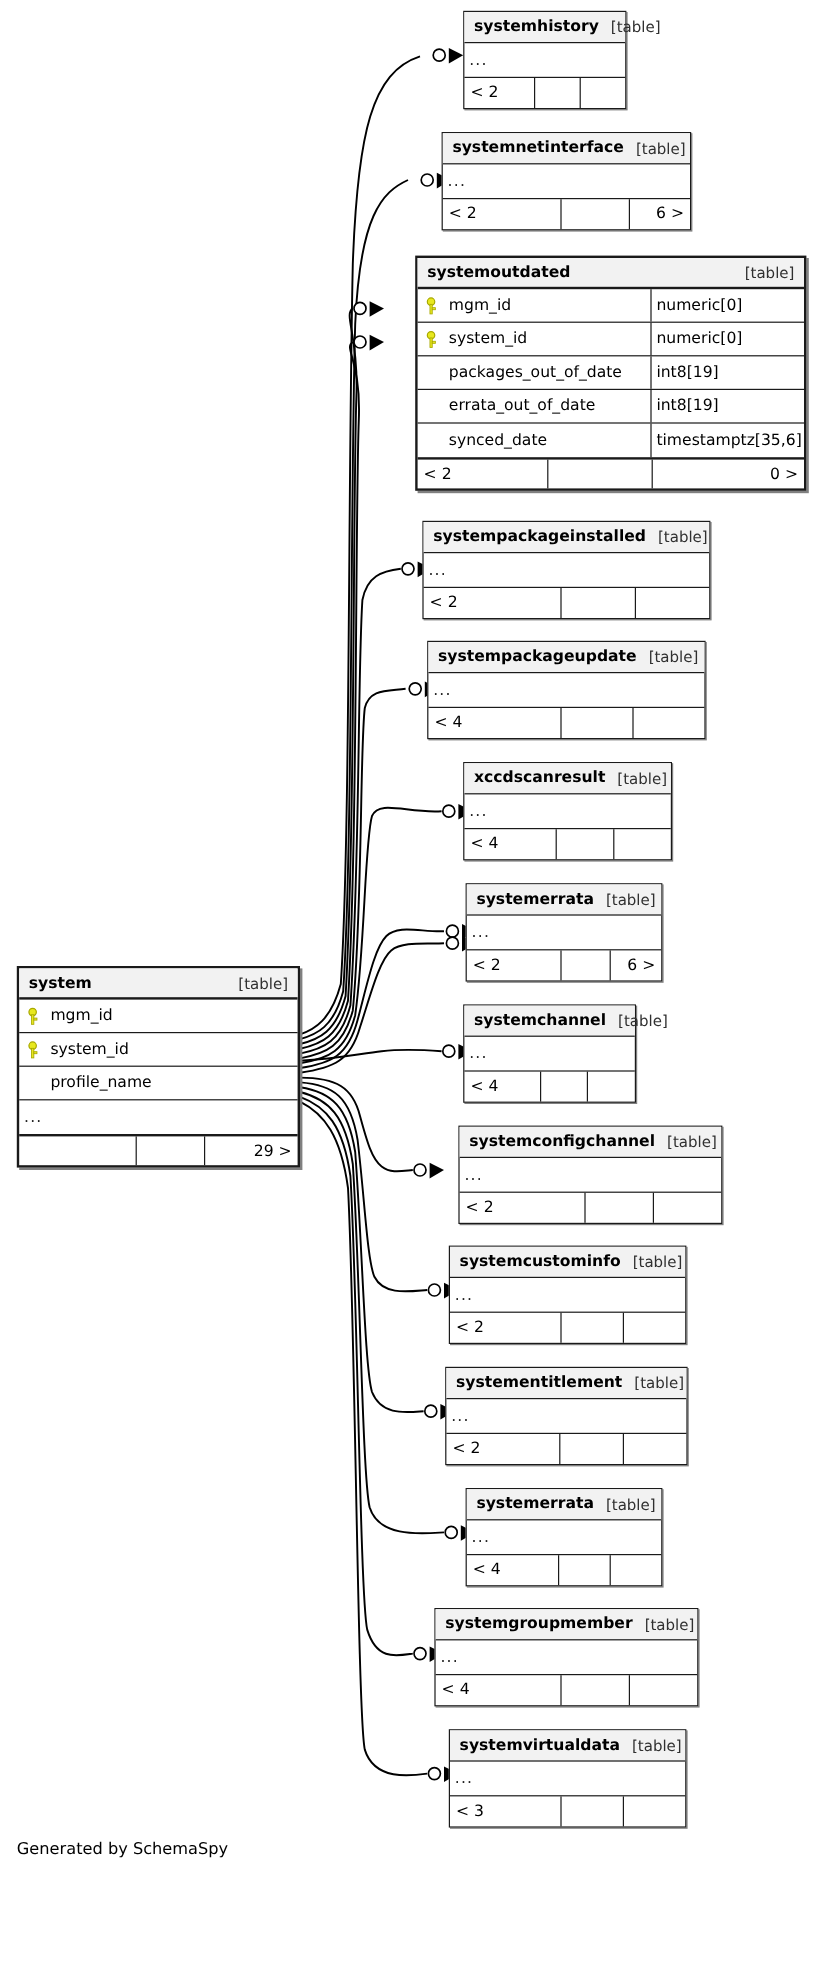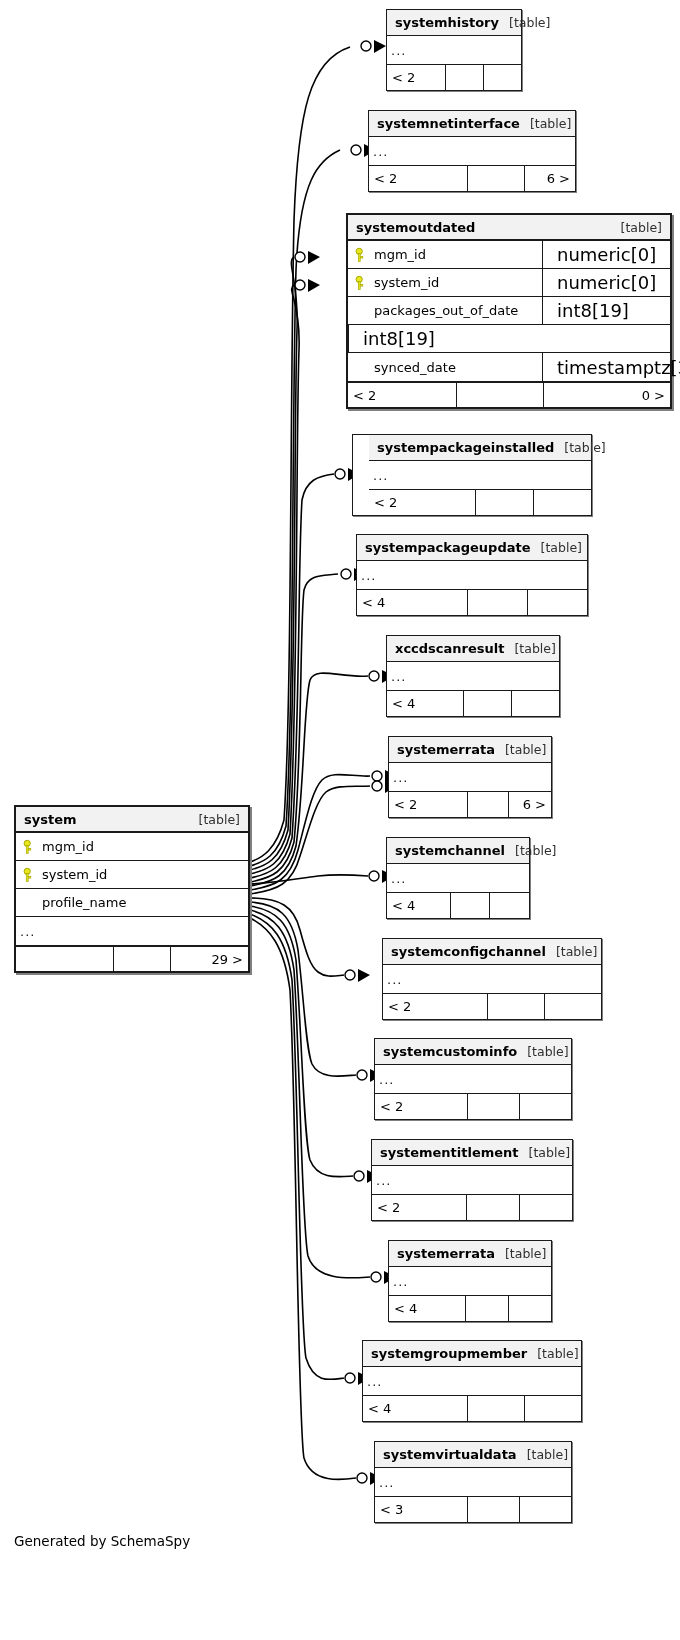--- a/index.html
+++ b/index.html
@@ -80,22 +80,22 @@
     font-size: 13px;
     color: #000;
     white-space: nowrap;
     overflow: hidden;
     box-sizing: border-box;
   }
   .row .coltype {
     flex: 0 0 auto;
     display: flex;
     align-items: center;
-    padding: 0 14px;
-    font-size: 18px;
+    padding: 0 4px;
+    font-size: 13px;
     color: #000;
     border-left: 1px solid #1a1a1a;
     white-space: nowrap;
     box-sizing: border-box;
   }
   .row.ellipsis .colname {
     padding-left: 4px;
     font-size: 13px;
     letter-spacing: 1px;
     color: #222;
@@ -298,20 +298,24 @@
         <div class="coltype" style="width:128px;">numeric[0]</div>
       </div>
       <div class="row">
         <div class="colname" style="width:198px;">
           <span class="keyspacer"></span>
           <span>packages_out_of_date</span>
         </div>
         <div class="coltype" style="width:128px;">int8[19]</div>
       </div>
       <div class="row">
+        <div class="colname" style="width:198px;">
+          <span class="keyspacer"></span>
+          <span>errata_out_of_date</span>
+        </div>
         <div class="coltype" style="width:128px;">int8[19]</div>
       </div>
       <div class="row">
         <div class="colname" style="width:198px;">
           <span class="keyspacer"></span>
           <span>synced_date</span>
         </div>
         <div class="coltype" style="width:128px;text-align:center;">timestamptz[35,6]</div>
       </div>
     </div>
@@ -348,21 +352,21 @@
           <div class="row ellipsis">
             <div class="colname">...</div>
           </div>
         </div>
         <div class="foot">
           <div class="cell left" style="width: 100px;">&lt; 2</div>
           <div class="cell left" style="width: 58px;"></div>
           <div class="cell right" style="width: 50px;">6 &gt;</div>
         </div>
       </div>
-      <div class="node" style="left: 352px; top: 434px; width: 240px; padding-left: 16px;">
+      <div class="node" style="left: 352px; top: 434px; width: 240px;">
         <div class="hdr">
           <span class="tname">systempackageinstalled</span>
           <span class="ttype">[table]</span>
         </div>
         <div class="rows">
           <div class="row ellipsis">
             <div class="colname">...</div>
           </div>
         </div>
         <div class="foot">

